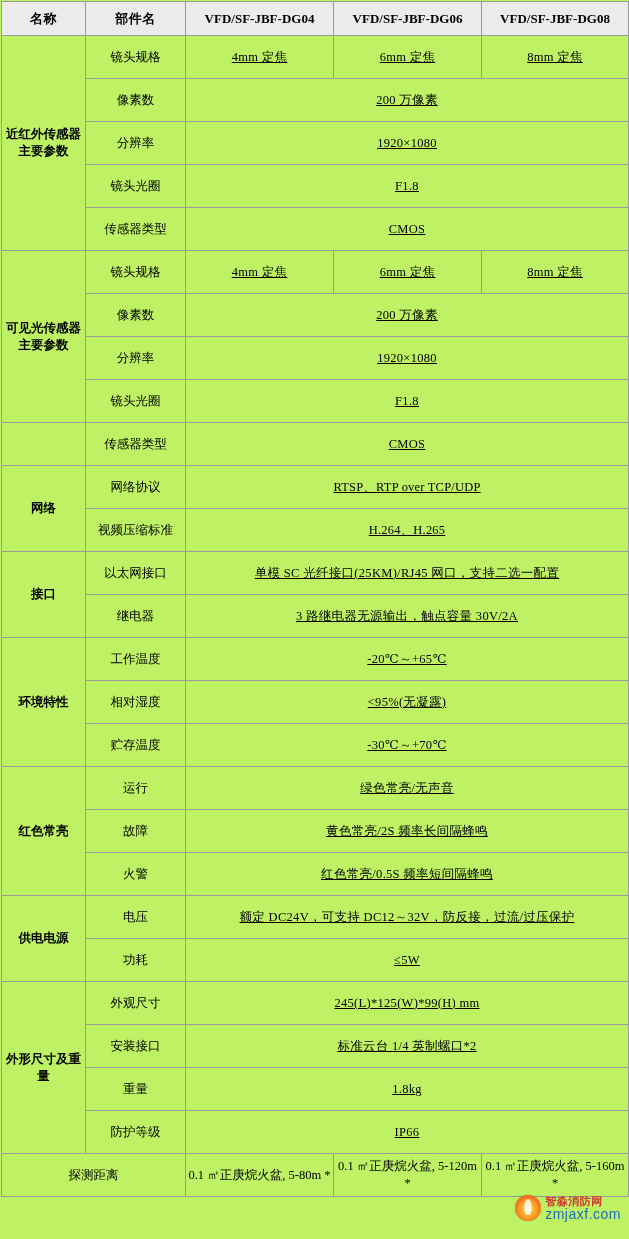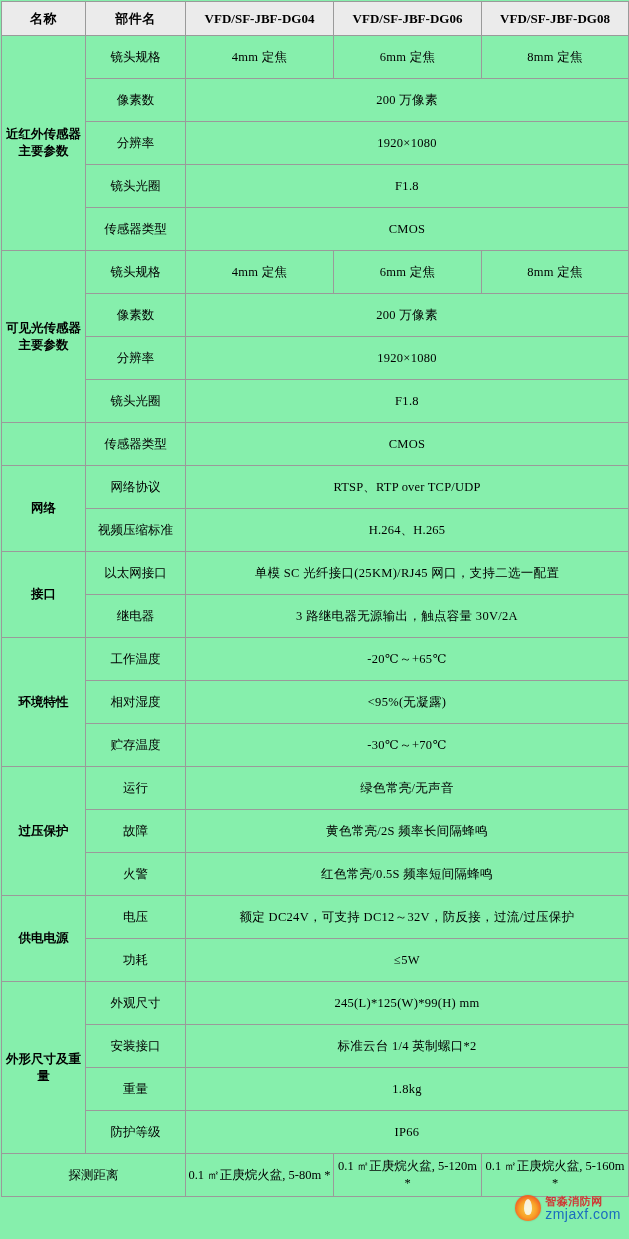--- a/index.html
+++ b/index.html
@@ -9,21 +9,21 @@
   }
   body {
     font-family: "Liberation Serif", "DejaVu Serif", serif;
     color: #000000;
   }
   #sheet {
     width: 629px;
     height: 1239px;
     position: relative;
     overflow: hidden;
-    background: #86efac;
+    background: #bef264;
     box-sizing: border-box;
   }
   table.spec {
     border-collapse: collapse;
     width: 627px;
     margin: 1px;
     table-layout: fixed;
   }
   table.spec col.c1 { width: 84px; }
   table.spec col.c2 { width: 100px; }
@@ -58,20 +58,21 @@
     line-height: 1.5;
     padding: 0 4px;
     font-weight: bold;
   }
   td.sub {
     font-size: 12.5px;
   }
   td.val {
     font-size: 12.5px;
     letter-spacing: 0.3px;
+    text-decoration: underline;
   }
   td.valwide {
     letter-spacing: 0.2px;
   }
   td.dist {
     font-size: 12px;
     line-height: 1.5;
     padding: 0 3px;
     height: 52px;
   }
@@ -226,21 +227,21 @@
       <tr>
         <td class="sub">相对湿度</td>
         <td class="val" colspan="3">&lt;95%(无凝露)</td>
       </tr>
       <tr>
         <td class="sub">贮存温度</td>
         <td class="val" colspan="3">-30℃～+70℃</td>
       </tr>
 
       <tr>
-        <td class="grp" rowspan="3">过压保护</td>
+        <td class="grp" rowspan="3">红色常亮</td>
         <td class="sub">运行</td>
         <td class="val" colspan="3">绿色常亮/无声音</td>
       </tr>
       <tr>
         <td class="sub">故障</td>
         <td class="val" colspan="3">黄色常亮/2S 频率长间隔蜂鸣</td>
       </tr>
       <tr>
         <td class="sub">火警</td>
         <td class="val" colspan="3">红色常亮/0.5S 频率短间隔蜂鸣</td>

